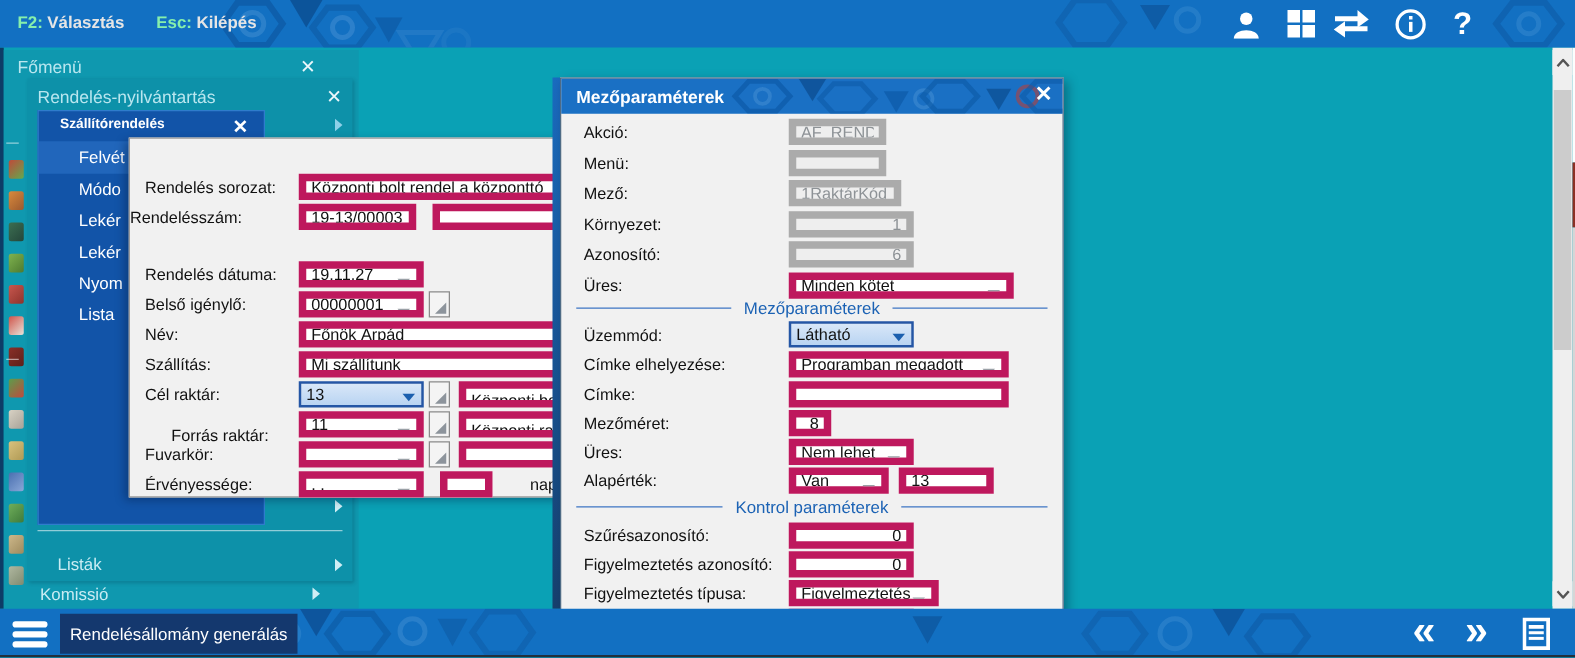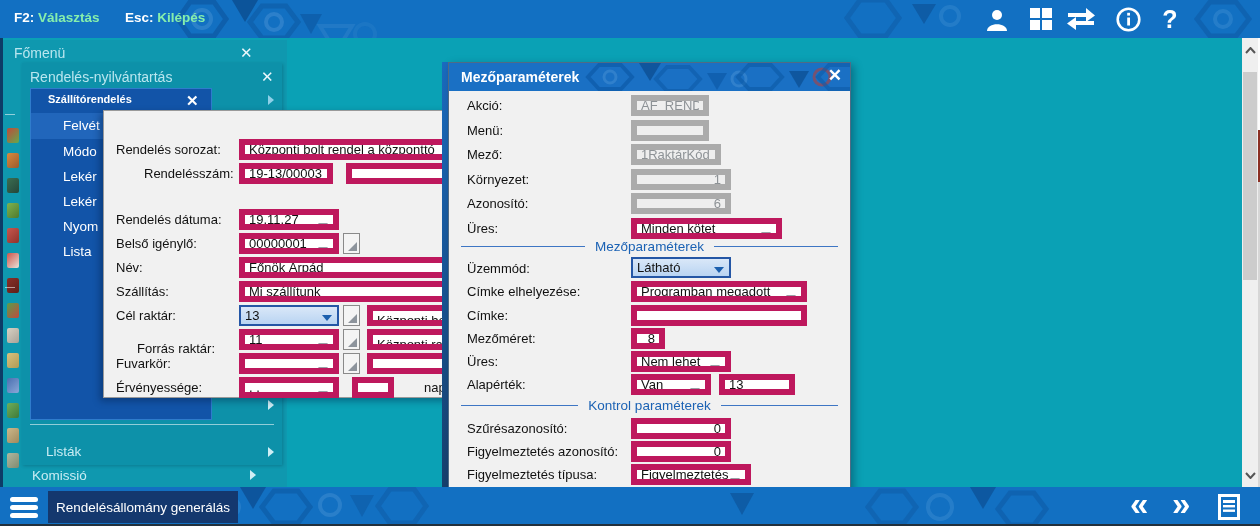--- a/index.html
+++ b/index.html
@@ -5,22 +5,22 @@
   * { margin:0; padding:0; box-sizing:border-box; }
   html,body { width:1260px; height:526px; overflow:hidden; }
   body { font-family:"Liberation Sans", sans-serif; font-size:13px; position:relative;
          background:#0aa1b5; }
   .abs { position:absolute; }
 
   
   .topbar { left:0; top:0; width:1260px; height:38px; background:#1270c2; z-index:40; overflow:hidden; }
   .bottombar { left:0; top:487px; width:1260px; height:39px; background:#1270c2; z-index:40; overflow:hidden; }
   .bar-pattern { position:absolute; left:0; top:0; pointer-events:none; }
-  .hotkey { color:#ffffff; font-weight:700; font-size:13.5px; }
-  .hotlabel { color:#86efac; font-weight:700; font-size:13.5px; margin-right:22px; }
+  .hotkey { color:#86efac; font-weight:700; font-size:13.5px; }
+  .hotlabel { color:#e5e5e5; font-weight:700; font-size:13.5px; margin-right:22px; }
   .tb-ico { position:absolute; top:5px; width:30px; height:28px; display:flex; align-items:center; justify-content:center; cursor:pointer; }
   .qmark { color:#fff; font-size:25px; font-weight:700; }
   .chev { color:#fff; font-size:33px; font-weight:700; line-height:30px; }
 
   
   .workspace-edge-l { left:0; top:38px; width:3px; height:449px; background:#0d3c67; z-index:1; }
   .screen-bottom-line { left:0; top:524px; width:1260px; height:2px; background:#22303c; z-index:60; }
 
   
   .sb-track { left:1242px; top:38px; width:16px; height:449px; background:#efefef; z-index:2; }
@@ -200,21 +200,21 @@
   <div class="abs dark-item" style="left:32px; top:105px;">Lekér</div>
   <div class="abs dark-item" style="left:32px; top:130px;">Nyom</div>
   <div class="abs dark-item" style="left:32px; top:155px;">Lista</div>
 </div>
 
 <div class="abs dlg dlg-order">
 
   <div class="abs lbl" style="left:12px; top:31px;">Rendelés sorozat:</div>
   <input class="ctl" style="left: 135px; top: 28px; width: 212px;" value="Központi bolt rendel a központtó">
 
-  <div class="abs lbl" style="left:0; top:55px;margin-left:40px;">Rendelésszám:</div>
+  <div class="abs lbl" style="left:0; top:55px;">Rendelésszám:</div>
   <input class="ctl" style="left: 135px; top: 52px; width: 94px;" value="19-13/00003">
   <input class="ctl" style="left: 242px; top: 52px; width: 105px;" value="">
 
   <div class="abs lbl" style="left:12px; top:101px;">Rendelés dátuma:</div>
   <div class="ctl combo" style="left:135px; top:98px; width:100px;">
     <span>19.11.27</span>
       <i class="arr"></i>
   </div>
 
   <div class="abs lbl" style="left:12px; top:125px;">Belső igénylő:</div>
@@ -292,21 +292,21 @@
   <div class="abs lbl" style="left:18px; top:84px;">Mező:</div>
   <input class="ctl ctl-dis" style="left: 182px; top: 81px; width: 90px;" value="1RaktárKód">
 
   <div class="abs lbl" style="left:18px; top:109px;">Környezet:</div>
   <input class="ctl ctl-dis num" style="left: 182px; top: 106px; width: 100px;" value="1">
 
   <div class="abs lbl" style="left:18px; top:133px;text-align:right;">Azonosító:</div>
   <input class="ctl ctl-dis num" style="left: 182px; top: 130px; width: 100px;" value="6">
 
   <div class="abs lbl" style="left:18px; top:158px;">Üres:</div>
-  <div class="ctl combo" style="left:182px; top:155px; width:151px;">
+  <div class="ctl combo" style="left:182px; top:155px; width:180px;">
     <span>Minden kötet</span>
       <i class="arr"></i>
   </div>
 
   <div class="section" style="top:176px;">
     <span class="ln"></span>
       <span class="tx">Mezőparaméterek</span>
       <span class="ln"></span>
   </div>
 

